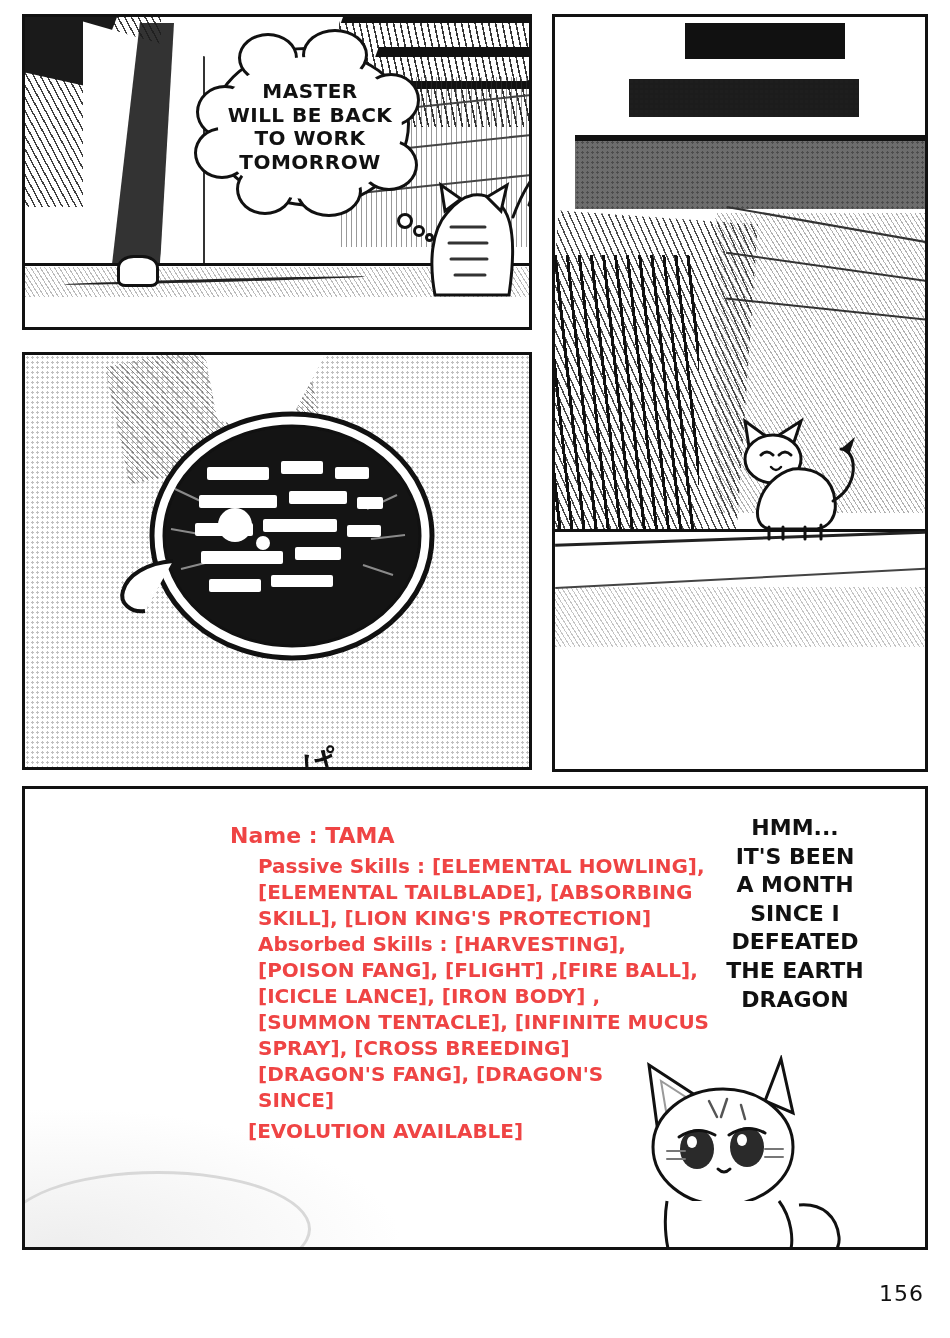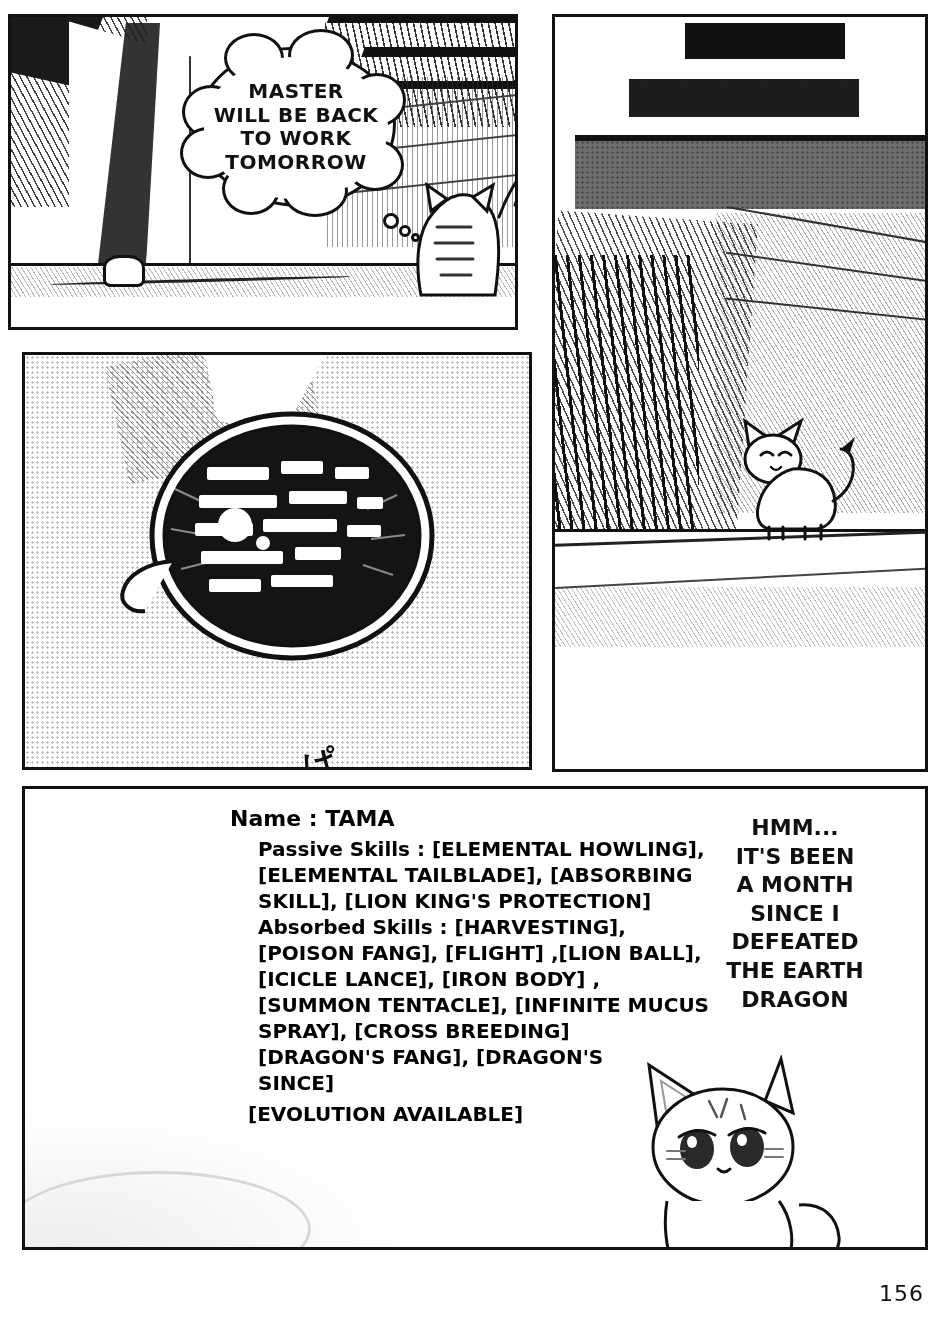--- a/index.html
+++ b/index.html
@@ -25,21 +25,21 @@
   
   .panel {
     position: absolute;
     border: 3px solid #111;
     background: #fff;
     overflow: hidden;
     box-sizing: border-box;
   }
 
   
-  #panel-top-left { left: 8px; top: 14px; width: 510px; height: 316px; }
+  #panel-top-left { left: 22px; top: 14px; width: 510px; height: 316px; }
   
   #panel-right { left: 552px; top: 14px; width: 376px; height: 758px; }
   
   #panel-mid-left { left: 22px; top: 352px; width: 510px; height: 418px; }
   
   #panel-bottom { left: 22px; top: 786px; width: 906px; height: 464px; }
 
   
   .lettering {
     font-family: "DejaVu Sans", sans-serif;
@@ -112,23 +112,23 @@
   }
   .dots-tone-dark {
     background-image: radial-gradient(#222 1.5px, rgba(255,255,255,0) 1.8px);
     background-size: 5px 5px;
   }
 
   
   #status-text {
     position: absolute;
     left: 205px;
-    top: 15px;
+    top: 32px;
     width: 470px;
-    color: #000000;
+    color: #ef4444;
   }
   .status-head {
     font-family: "DejaVu Sans", sans-serif;
     font-weight: 700;
     font-size: 22px;
     line-height: 1.32;
     margin-bottom: 3px;
   }
   .status-body {
     font-family: "DejaVu Sans", sans-serif;
@@ -368,21 +368,21 @@
       <div class="status-head">Name : TAMA</div>
 
       <div class="status-body">
         <div class="ln">Passive Skills : [ELEMENTAL HOWLING],</div>
         <div class="ln">[ELEMENTAL TAILBLADE], [ABSORBING</div>
         <div class="ln">SKILL], [LION KING'S PROTECTION]</div>
       </div>
 
       <div class="status-body">
         <div class="ln">Absorbed Skills : [HARVESTING],</div>
-        <div class="ln">[POISON FANG], [FLIGHT] ,[LION BALL],</div>
+        <div class="ln">[POISON FANG], [FLIGHT] ,[FIRE BALL],</div>
         <div class="ln">[ICICLE LANCE],  [IRON BODY] ,</div>
         <div class="ln">[SUMMON TENTACLE], [INFINITE MUCUS</div>
         <div class="ln">SPRAY], [CROSS BREEDING]</div>
         <div class="ln">[DRAGON'S FANG], [DRAGON'S</div>
         <div class="ln">SINCE]</div>
       </div>
 
       <div class="status-evo">[EVOLUTION AVAILABLE]</div>
     </div>
 

